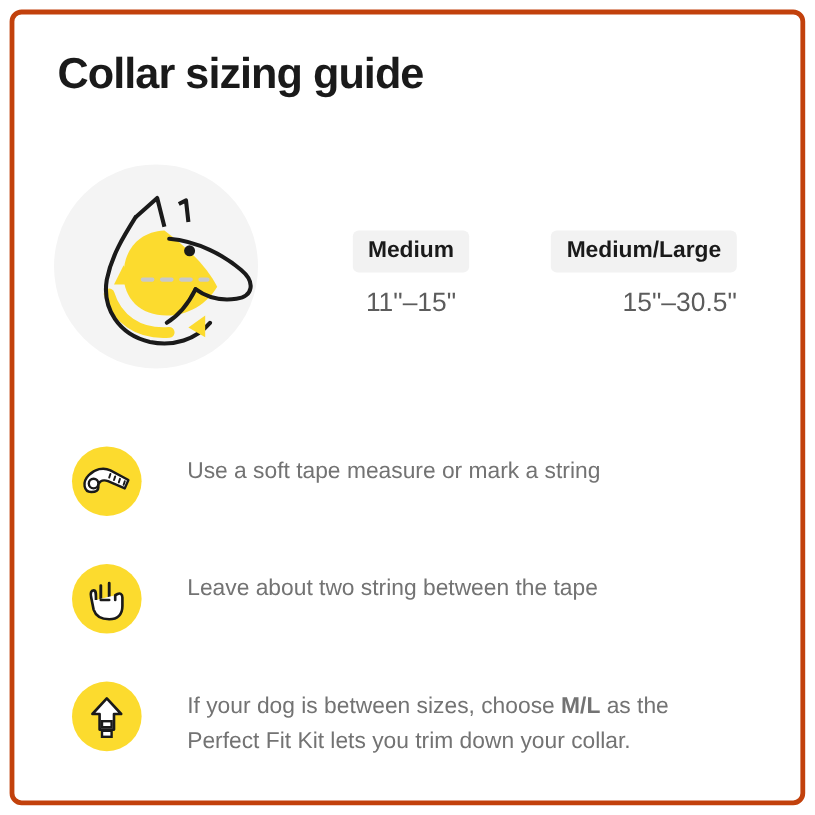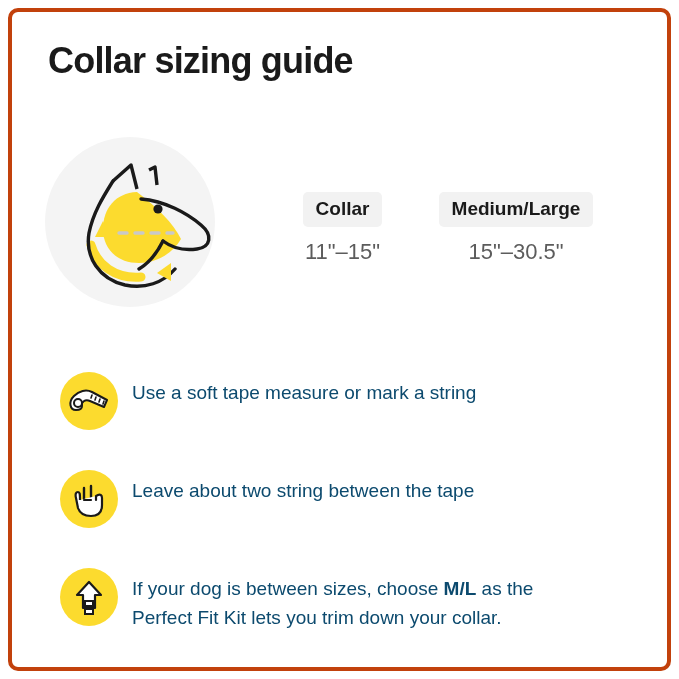--- a/index.html
+++ b/index.html
@@ -59,21 +59,21 @@
     position: absolute;
     left: 0;
     top: 0;
   }
 
   .size-col {
     position: absolute;
     text-align: center;
   }
   .size-col.small { left: 268px; top: 180px; width: 125px; }
-  .size-col.large { left: 406px; top: 180px; width: 196px; }
+  .size-col.large { left: 406px; top: 180px; width: 196px; text-align: right; }
 
   .size-pill {
     display: inline-block;
     background: #f2f2f2;
     border-radius: 5px;
     padding: 6px 13px 7px 13px;
     font-size: 19px;
     font-weight: bold;
     color: #1a1a1a;
     white-space: nowrap;
@@ -105,25 +105,25 @@
     height: 58px;
     border-radius: 50%;
     background: #fcdb2e;
   }
   .tip-badge svg {
     position: absolute;
     left: 0;
     top: 0;
   }
   .tip-text {
-    margin-left: 84px;
+    margin-left: 108px;
     padding-top: 6px;
     font-size: 19px;
     line-height: 1.55;
-    color: #0c4a6e;
+    color: #737373;
   }
   .tip-text b { font-weight: bold; }
 </style>
 </head>
 <body>
 
 <div class="card">
 
   <div class="title">Collar sizing guide</div>
 
@@ -147,21 +147,21 @@
       <circle cx="113" cy="72" r="4.6" fill="#1a1a1a"></circle>
 
       <path d="M74 96 L128 96" fill="none" stroke="#c9c9c9" stroke-width="3.4" stroke-dasharray="8 8" stroke-linecap="round"></path>
 
       <path d="M58 84 L50 100 L66 100 Z" fill="#fcdb2e"></path>
       <path d="M112 136 L126 126 L126 144 Z" fill="#fcdb2e"></path>
     </svg>
   </div>
 
   <div class="size-col small">
-    <span class="size-pill">Collar</span>
+    <span class="size-pill">Medium</span>
     <div class="size-range">11"–15"</div>
   </div>
 
   <div class="size-col large">
     <span class="size-pill">Medium/Large</span>
     <div class="size-range">15"–30.5"</div>
   </div>
 
   <div class="tips">
 

